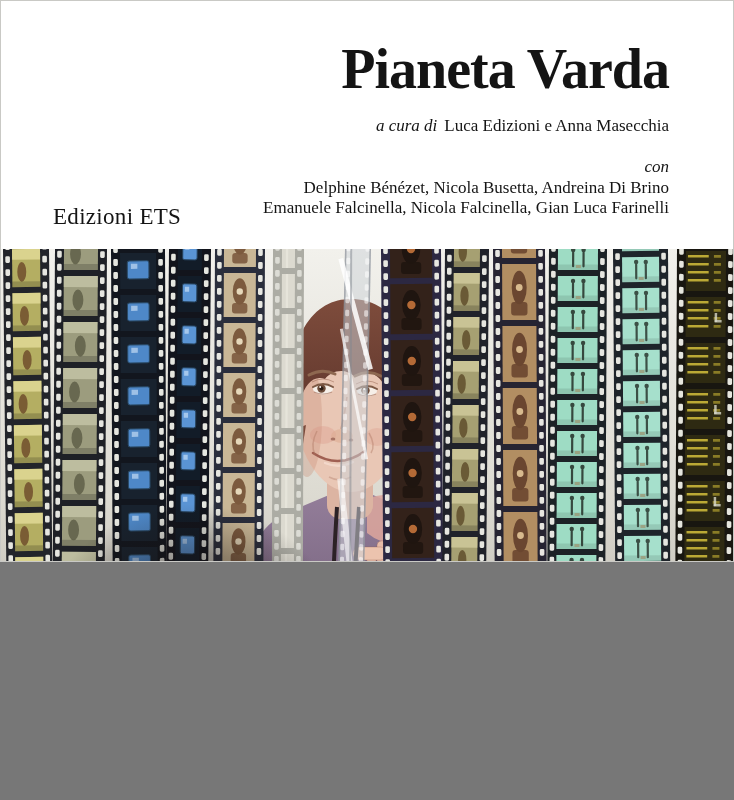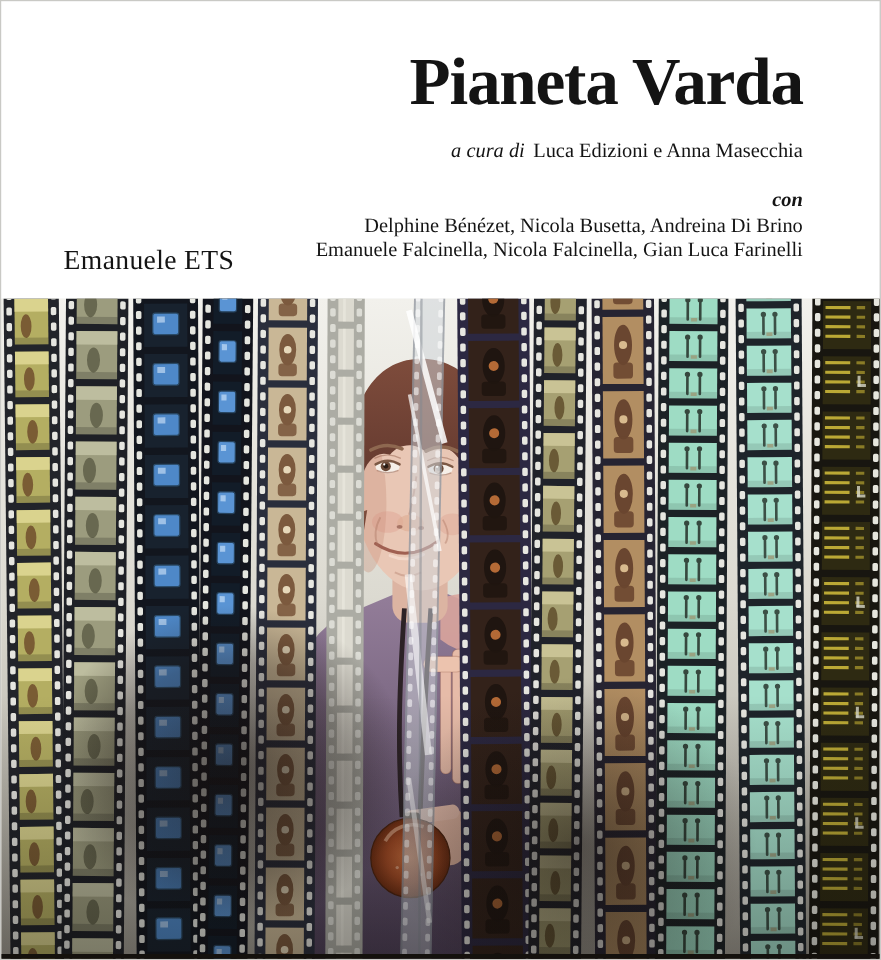--- a/index.html
+++ b/index.html
@@ -1,39 +1,39 @@
 <!DOCTYPE html>
 <html lang="it"><head>
 <meta charset="utf-8">
 <style>
   html,body{margin:0;padding:0;background:#777;}
   .cover{
     position:relative;
-    width:734px;height:800px;
+    width:734px;height:562px;
     margin:0 auto;
     background:#ffffff;
     box-sizing:border-box;
     border:1px solid #c9c9c5;
     overflow:hidden;
     font-family:"Liberation Serif","DejaVu Serif",serif;
     color:#141414;
   }
   .title{
     position:absolute;top:40px;right:64px;margin:0;
     font-size:56px;font-weight:bold;line-height:1;
     letter-spacing:-1px;white-space:nowrap;
   }
   .byline{
     position:absolute;top:115px;right:64px;margin:0;
     font-size:17px;line-height:1.2;white-space:nowrap;
   }
   .byline em{margin-right:7px;}
   .contrib-intro{
     position:absolute;top:156px;right:64px;margin:0;
-    font-size:17px;font-style:italic;line-height:1.2;font-weight:bold;
+    font-size:17px;font-style:italic;line-height:1.2;
   }
   .contribs{
     position:absolute;top:177px;right:64px;margin:0;
     font-size:17px;line-height:20px;text-align:right;white-space:nowrap;
   }
   .publisher{
     position:absolute;top:203px;left:52px;margin:0;
     font-size:23px;letter-spacing:.3px;
   }
   .photo{
@@ -51,21 +51,21 @@
 
   <p class="byline"><em>a cura di</em><span>Luca Edizioni e Anna Masecchia</span></p>
 
   <p class="contrib-intro">con</p>
 
   <div class="contribs">
     <div>Delphine Bénézet, Nicola Busetta, Andreina Di Brino</div>
     <div>Emanuele Falcinella, Nicola Falcinella, Gian Luca Farinelli</div>
   </div>
 
-  <p class="publisher">Emanuele ETS</p>
+  <p class="publisher">Edizioni ETS</p>
 
   <div class="photo" title="Agnès Varda peers out between hanging 35mm film strips, wearing a purple cardigan and a round amber pendant on a dark cord">
     <svg id="photo-svg" viewBox="0 0 734 552" preserveAspectRatio="none">
         <defs>
           <linearGradient id="g-sky" x1="0" y1="0" x2="0" y2="1">
             <stop offset="0" stop-color="#f2f1ec" stop-opacity="1"></stop>
             <stop offset="0.45" stop-color="#dcdad1" stop-opacity="1"></stop>
             <stop offset="1" stop-color="#a09c92" stop-opacity="1"></stop>
           </linearGradient>
           <linearGradient id="g-body" x1="0" y1="0" x2="0" y2="1">

